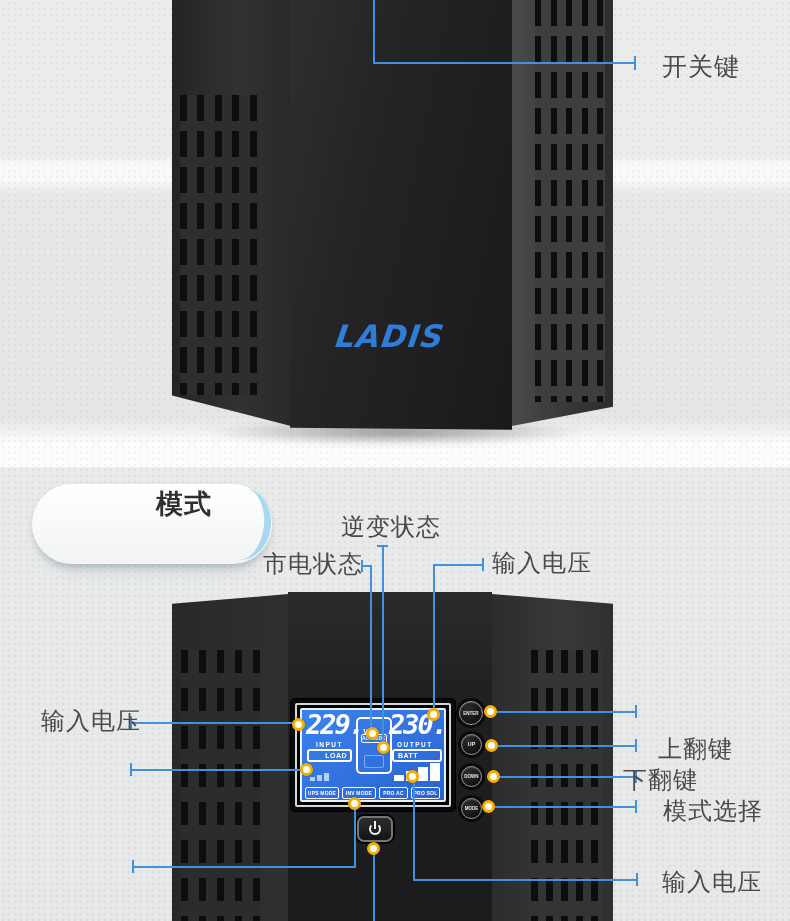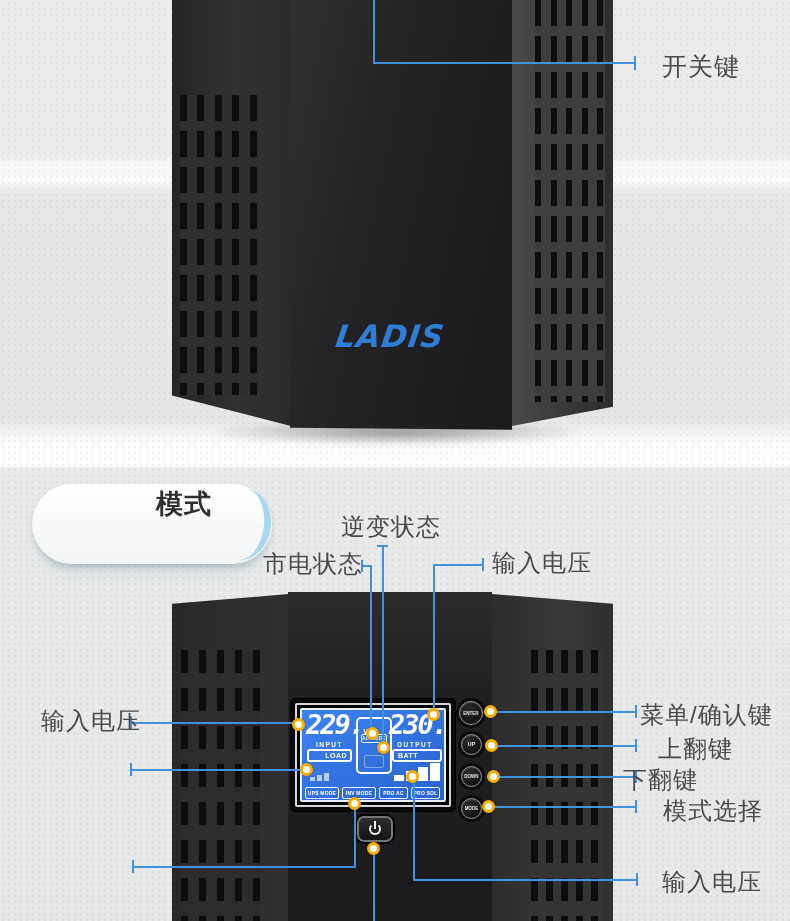--- a/index.html
+++ b/index.html
@@ -270,19 +270,18 @@
   <div class="cdot" style="left:484px;top:705px"></div>
   <div class="cdot" style="left:485px;top:739px"></div>
   <div class="cdot" style="left:487px;top:770px"></div>
   <div class="cdot" style="left:482px;top:800px"></div>
   <div class="cdot" style="left:367px;top:842px"></div>
 
   <div class="clabel" style="left:341px;top:511px">逆变状态</div>
   <div class="clabel" style="left:263px;top:548px">市电状态</div>
   <div class="clabel" style="left:492px;top:547px">输入电压</div>
   <div class="clabel" style="left:41px;top:705px">输入电压</div>
-  <div class="clabel" style="left:640px;top:699px">菜单/确认键</div>
   <div class="clabel" style="left:658px;top:733px">上翻键</div>
   <div class="clabel" style="left:623px;top:764px">下翻键</div>
   <div class="clabel" style="left:663px;top:795px">模式选择</div>
   <div class="clabel" style="left:662px;top:866px">输入电压</div>
 
 </div>
 
 </body></html>

